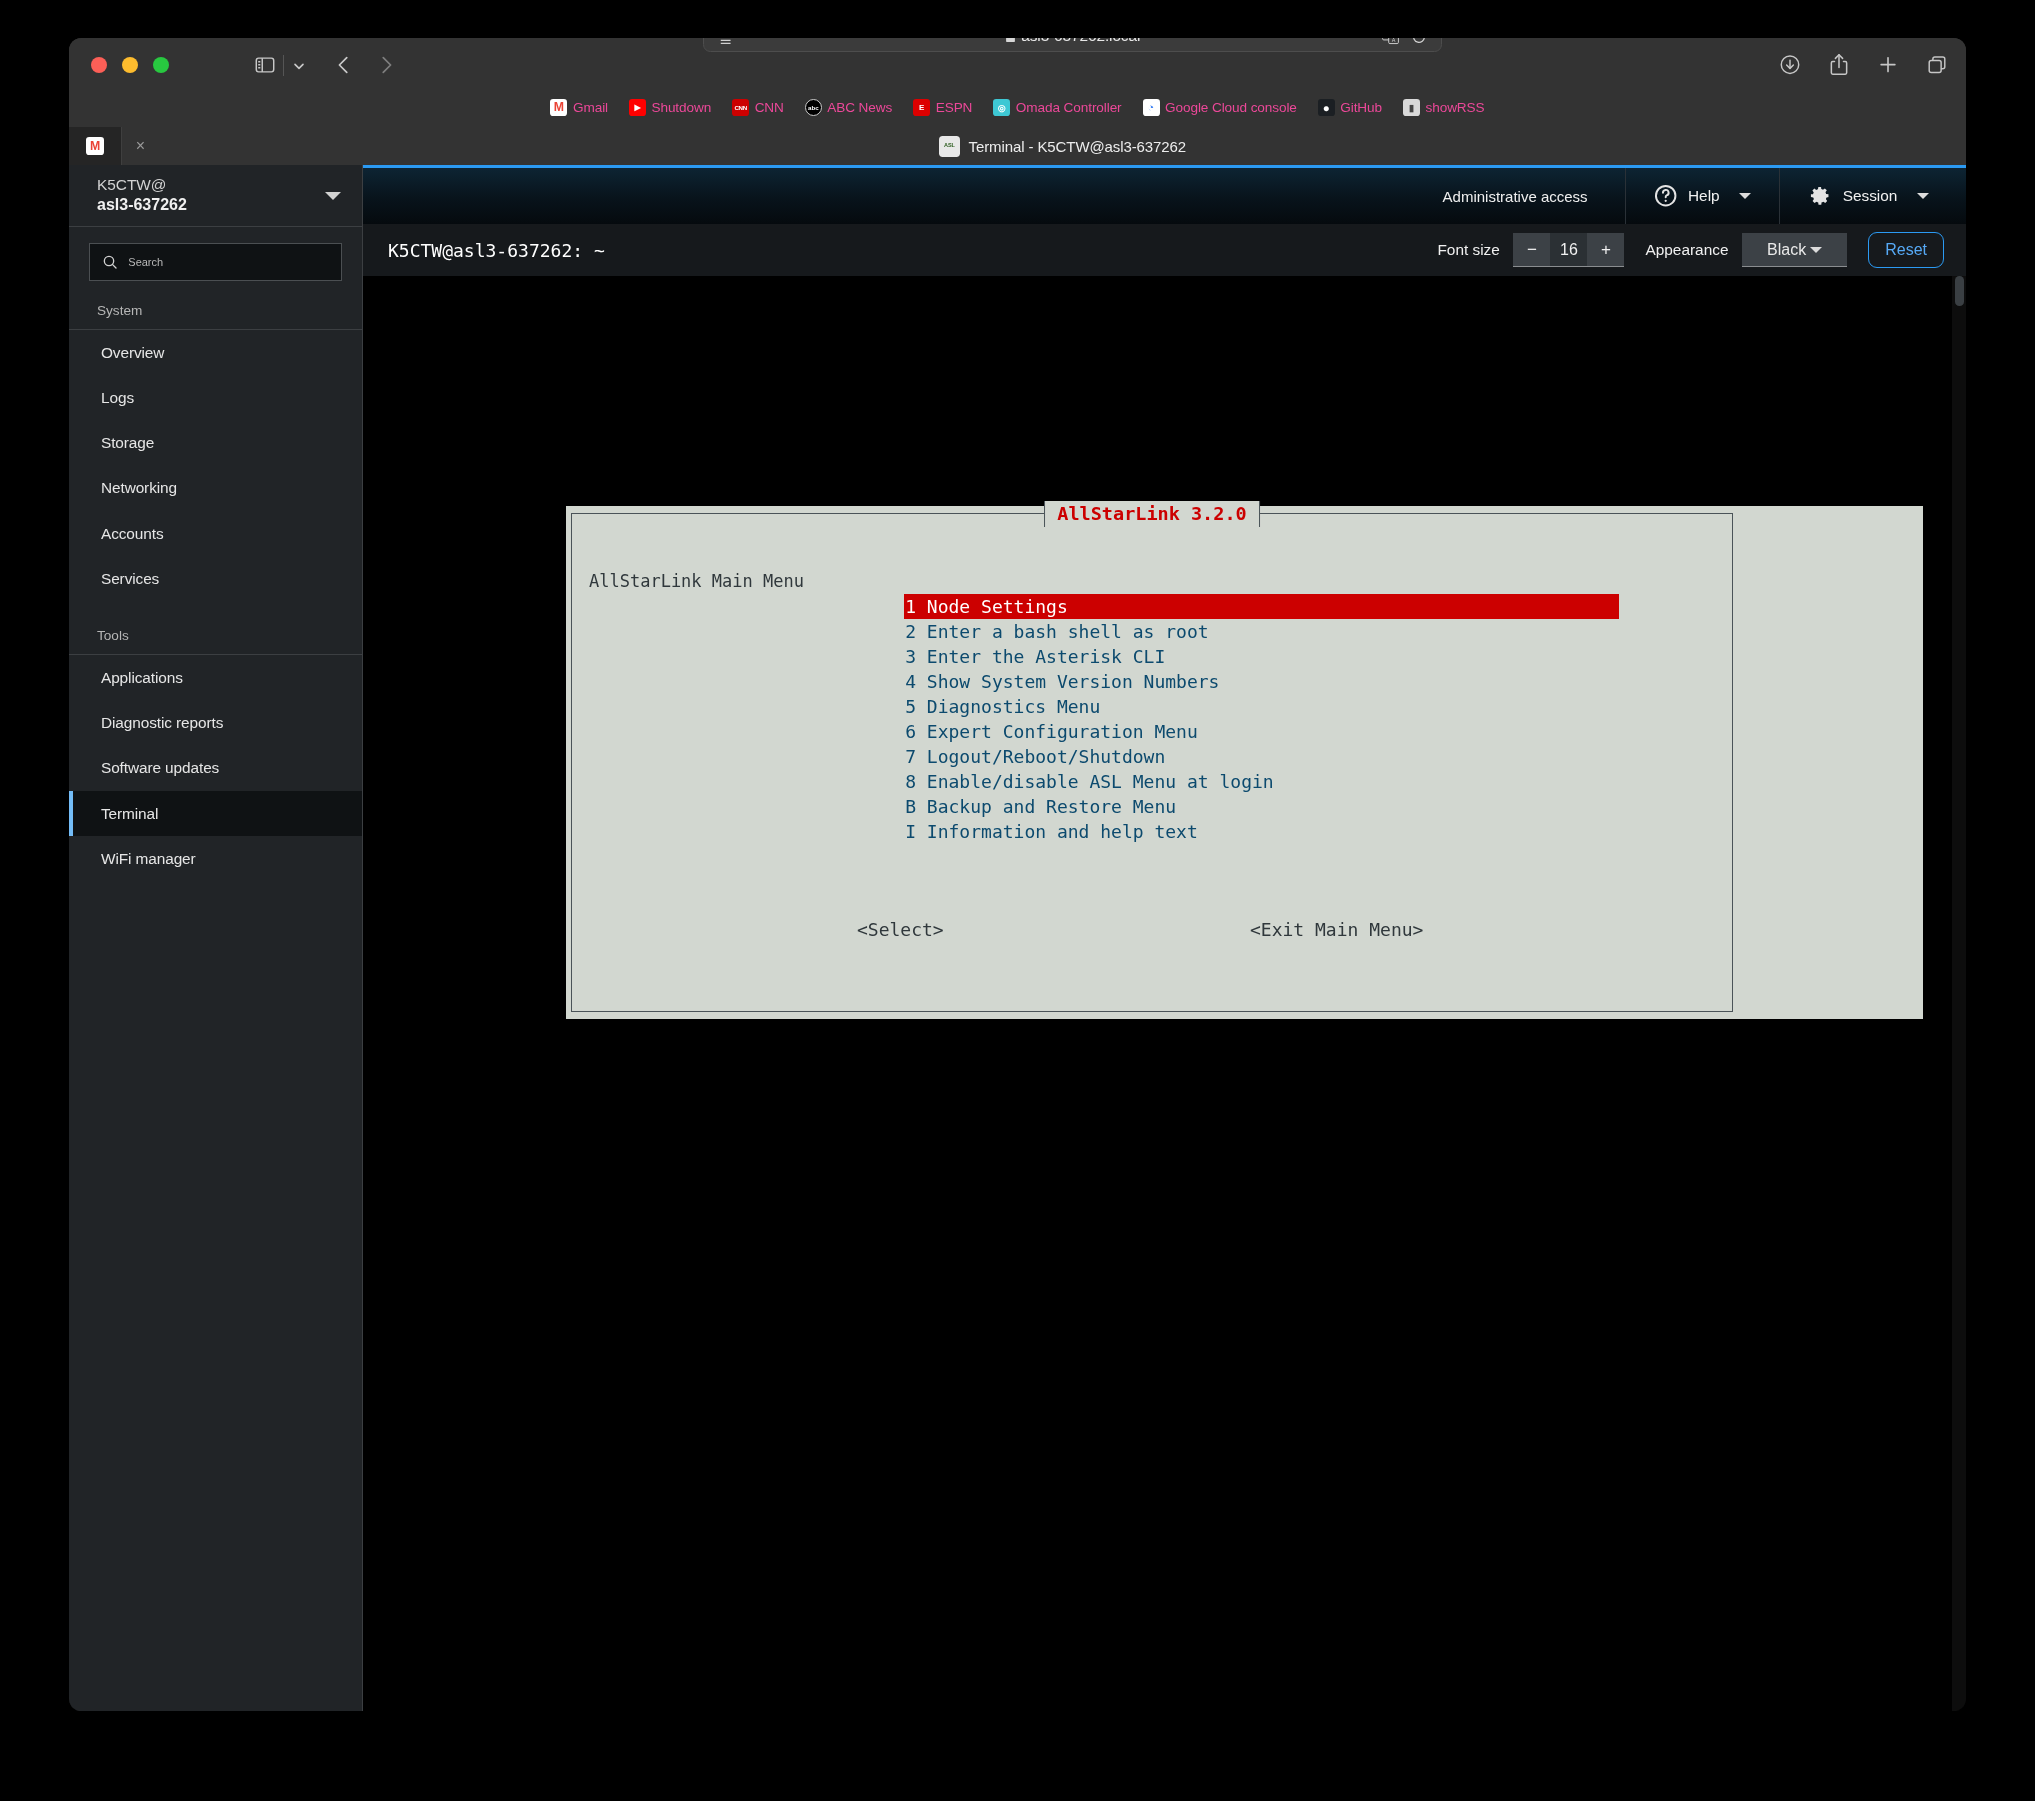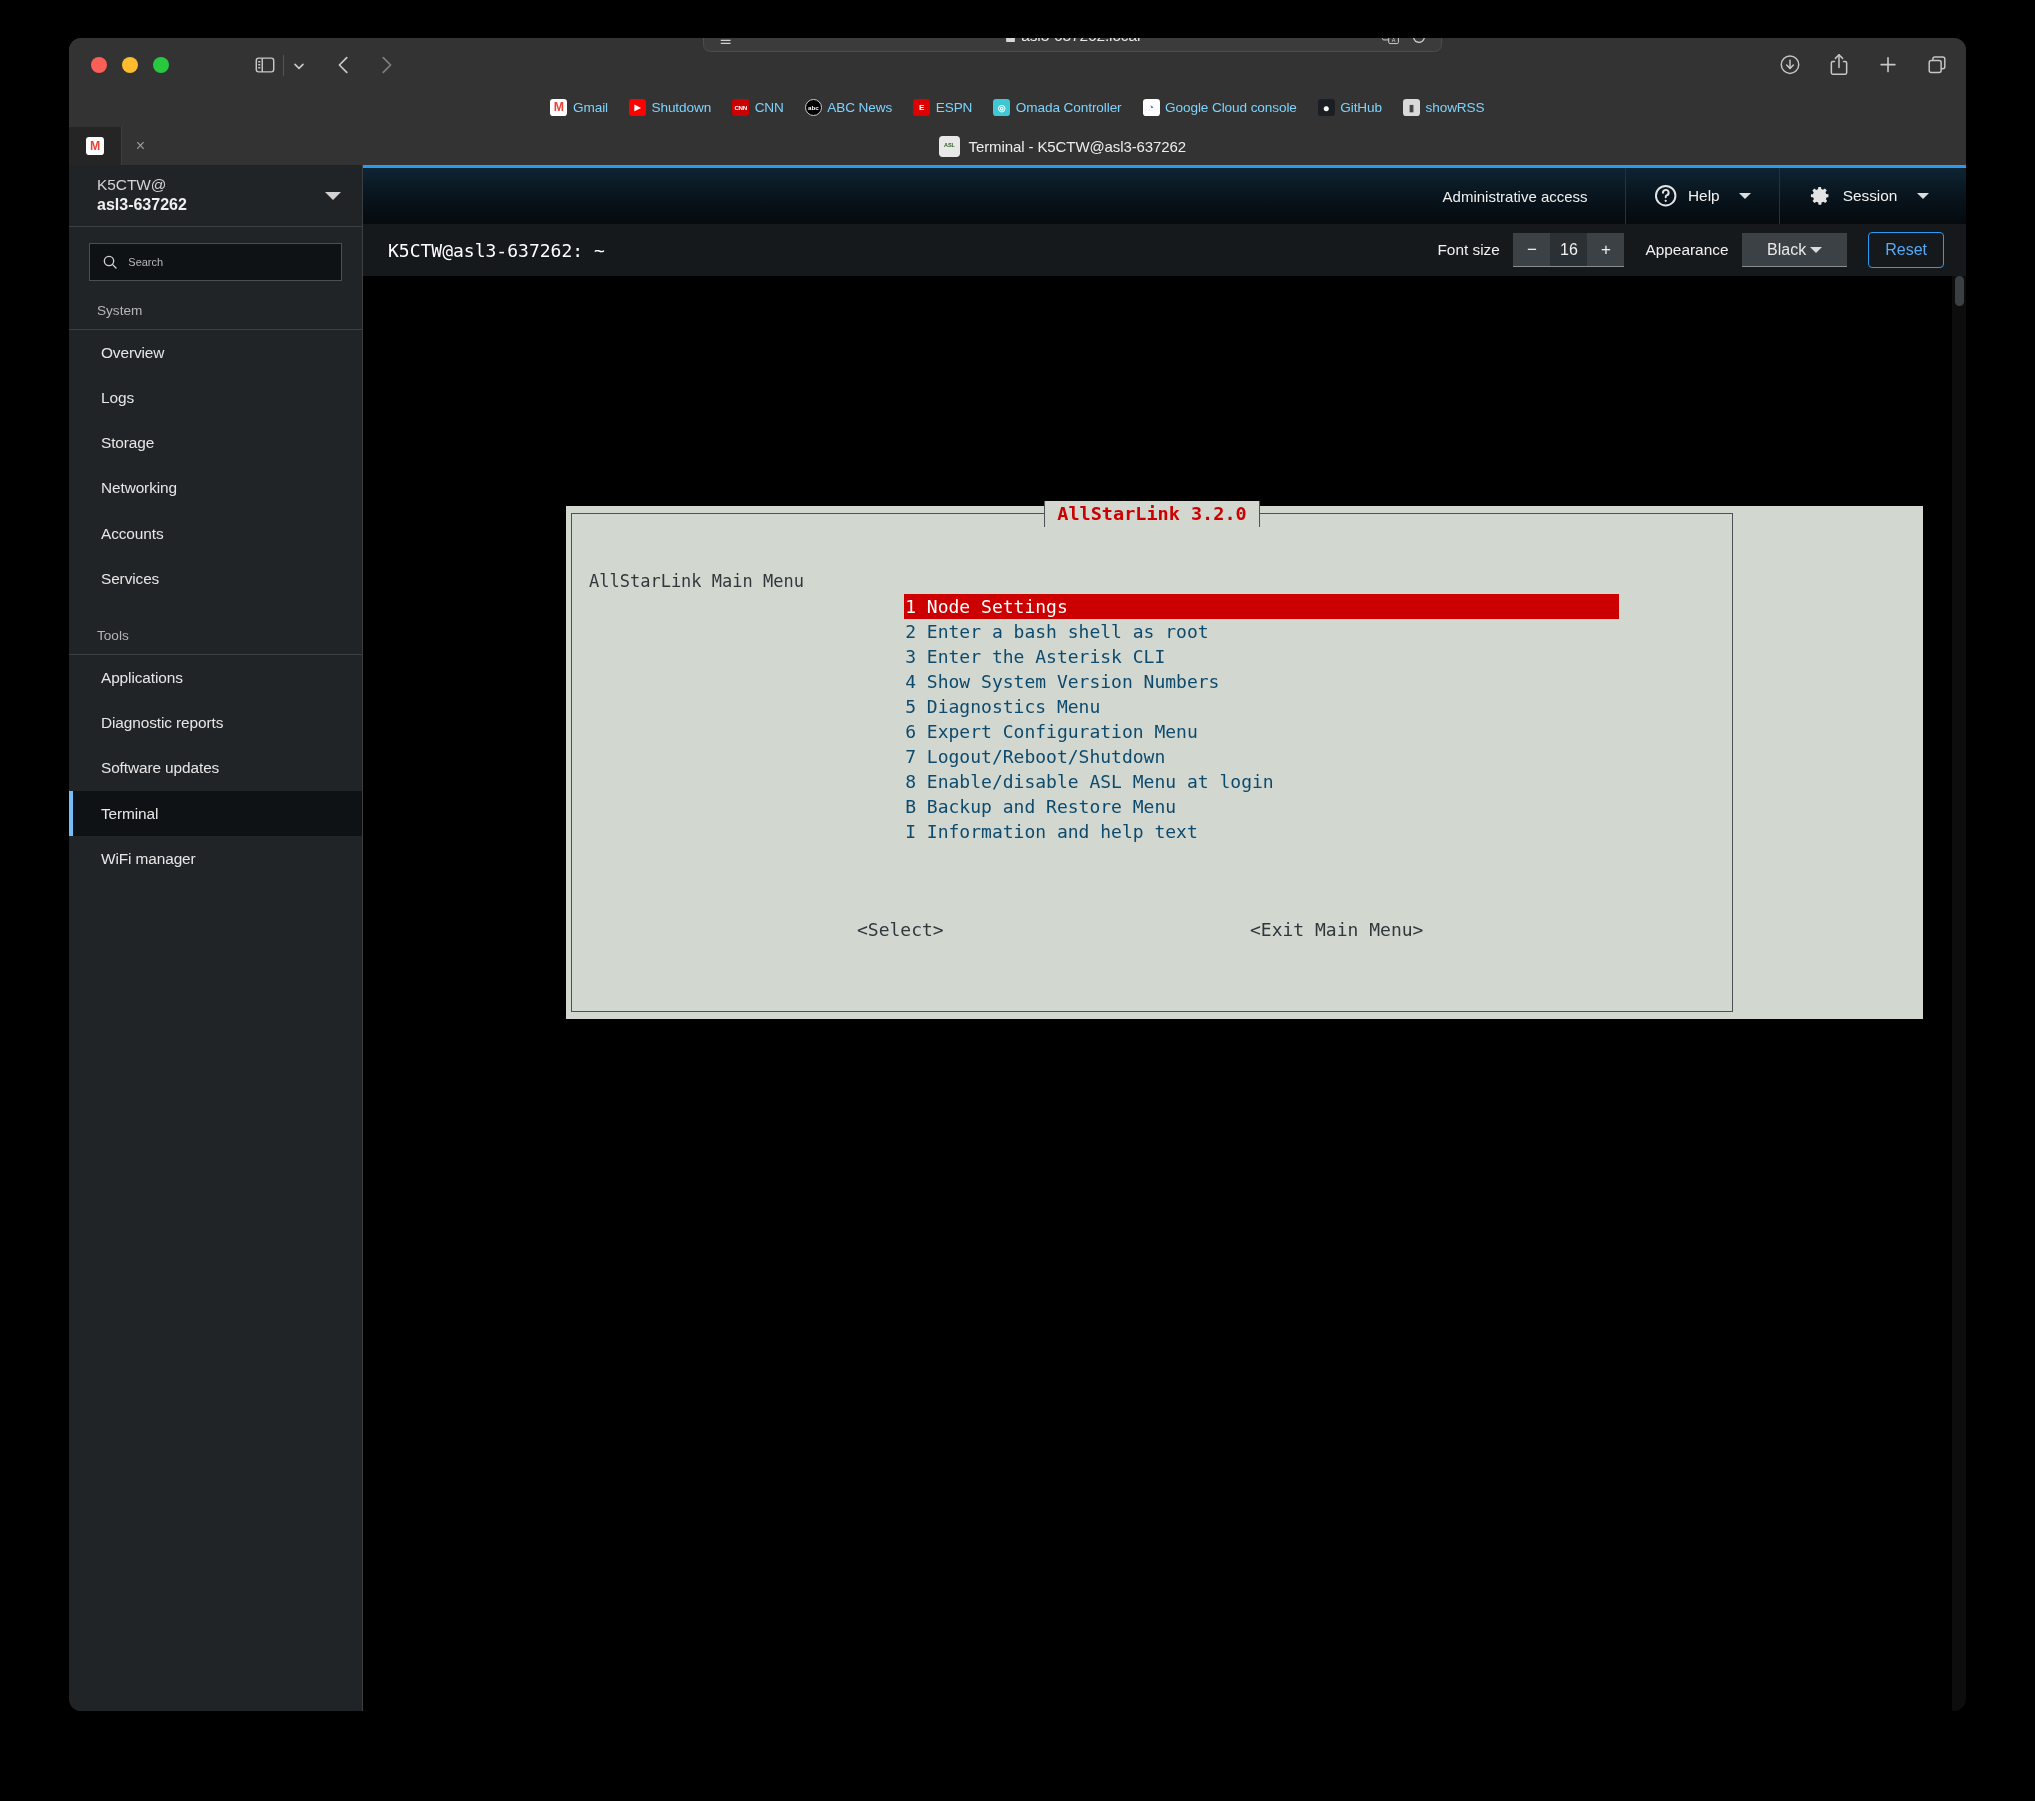--- a/index.html
+++ b/index.html
@@ -113,21 +113,21 @@
   #bookmarks-bar {
     height: 37px;
     background: #333333;
     display: flex;
     align-items: center;
     justify-content: center;
     gap: 21px;
     padding-bottom: 2.5px;
   }
   .bm { display: flex; align-items: center; gap: 5.5px; }
-  .bm-label { font-size: 13.6px; color: #7dd3fc; white-space: nowrap; letter-spacing: -0.1px;}
+  .bm-label { font-size: 13.6px; color: #ec4899; white-space: nowrap; letter-spacing: -0.1px;}
   .bm-ico {
     width: 17px; height: 17px;
     border-radius: 3.1px;
     display: flex; align-items: center; justify-content: center;
     font-size: 8.6px; font-weight: bold; color: #fff;
     flex: none;
     overflow: hidden;
   }
   .ico-gmail { background: #ffffff; color: #ea4335; font-size: 12.3px; line-height: 1; }
   .ico-youtube { background: #ff0000; color: #fff; font-size: 8px; }
@@ -340,21 +340,21 @@
     border-left: 6.2px solid transparent;
     border-right: 6.2px solid transparent;
     border-top: 6.8px solid #dcdcdc;
   }
   #reset-btn {
     margin-left: 21px;
     height: 36px; padding: 0 16px;
     background: transparent;
     border: 1.2px solid #2b9af3;
     color: #56a9f5; font-size: 16px;
-    border-radius: 4px;
+    border-radius: 9px;
     cursor: pointer;
     font-family: "Liberation Sans", sans-serif;
   }
 
   
   #terminal-body {
     flex: 1;
     background: #000000;
     position: relative;
     overflow: hidden;

